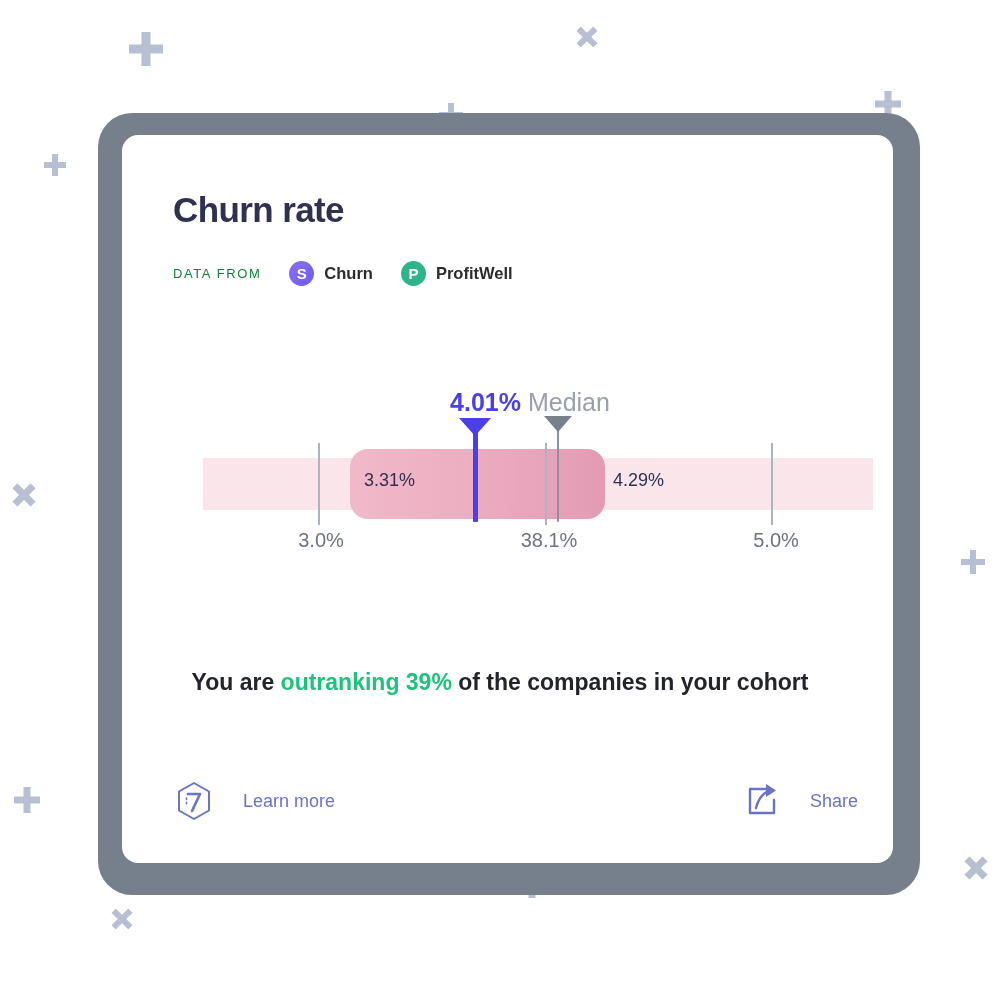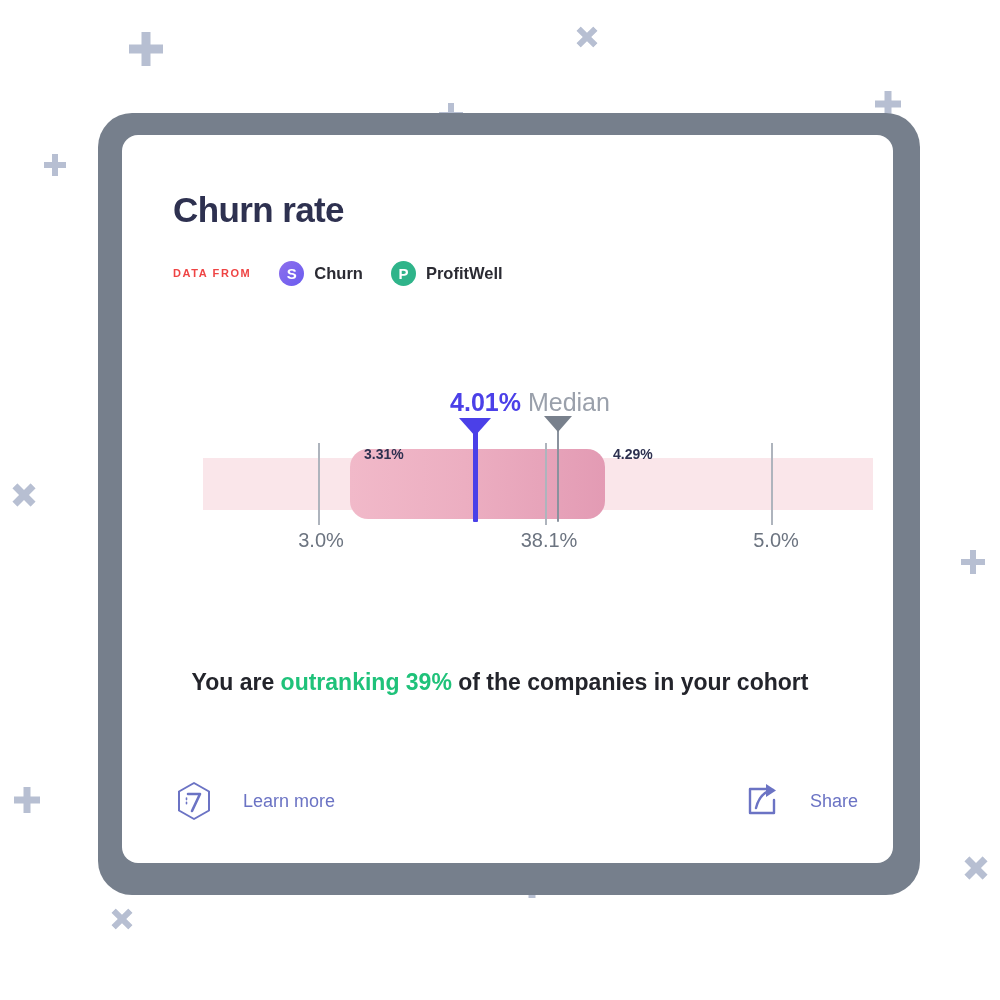--- a/index.html
+++ b/index.html
@@ -40,22 +40,22 @@
   #title {
     position: absolute; left: 173px; top: 190px;
     font-size: 35px; font-weight: bold;
     color: #2e3150; letter-spacing: -0.6px;
   }
   #datafrom-row {
     position: absolute; left: 173px; top: 261px;
     display: flex; align-items: center; height: 24px;
   }
   .datafrom-label {
-    font-size: 11px; font-weight: bold; letter-spacing: 1.6px;
-    color: #ef4444; text-transform: uppercase;
+    font-size: 13px; font-weight: normal; letter-spacing: 1.6px;
+    color: #15803d; text-transform: uppercase;
   }
   .source {
     display: flex; align-items: center; margin-left: 28px;
   }
   .source .logo {
     width: 25px; height: 25px; border-radius: 50%;
     display: flex; align-items: center; justify-content: center;
     font-size: 15px; font-weight: bold; color: #fff;
     font-family: "Liberation Sans", sans-serif;
   }
@@ -83,22 +83,22 @@
     position: absolute; top: 443px; width: 2px; height: 82px;
     background: #aeb4bd;
   }
   .tick-label {
     position: absolute; top: 529px;
     font-size: 20px; color: #6c7480;
     transform: translateX(-50%);
     white-space: nowrap;
   }
   .band-value {
-    position: absolute; top: 446px;
-    font-size: 14px; font-weight: bold; color: #2e3150;
+    position: absolute; top: 470px;
+    font-size: 18px; font-weight: normal; color: #2e3150;
     white-space: nowrap;
   }
 
   
   .marker-stem {
     position: absolute; width: 5px;
     background: #4b40e8; border-radius: 1px;
   }
   .marker-stem.median { width: 2px; background: #8a929e; }
   .marker-head {

